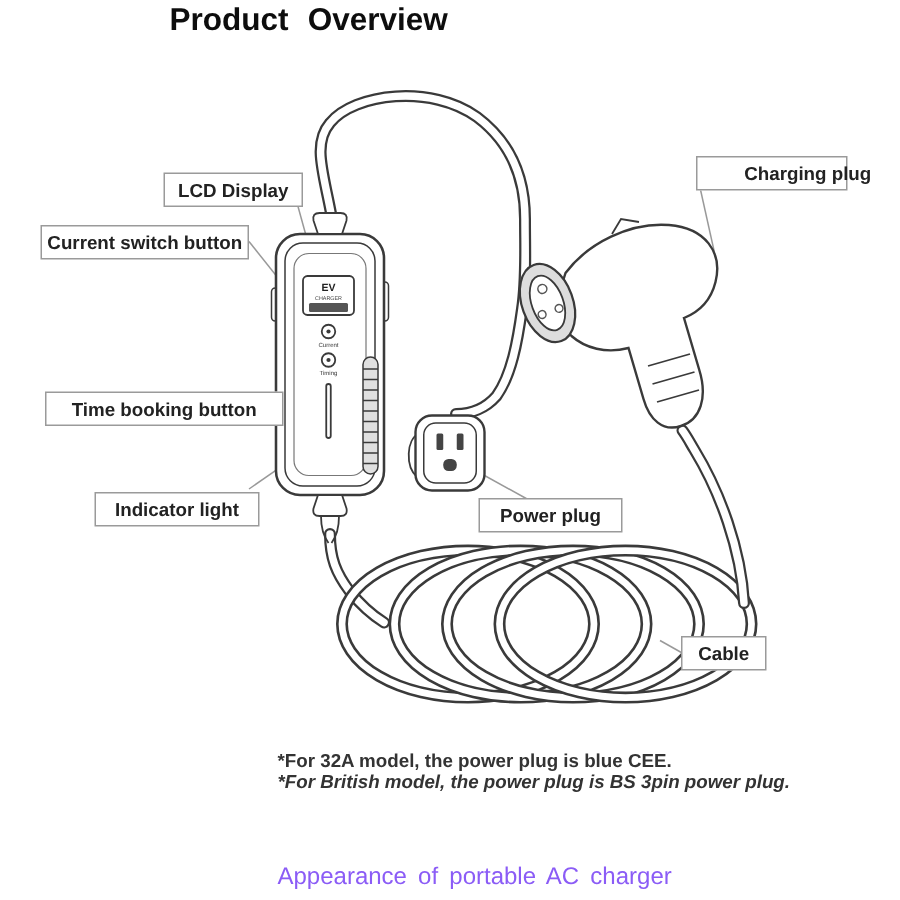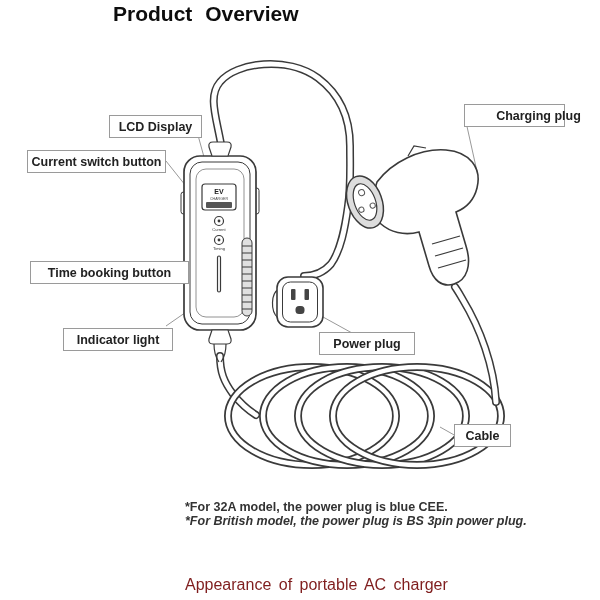--- a/index.html
+++ b/index.html
@@ -23,21 +23,21 @@
   .co-ind {left:63px; top:328px;width:110px;height:23px;}
   .co-chg {left:464px;top:104px;width:101px;height:23px;padding-left:48px;}
   .co-pwr {left:319px;top:332px;width:96px;height:23px;}
   .co-cab {left:454px;top:424px;width:57px;height:23px;}
   .footnote{
     position:absolute;left:185px;font-size:12.5px;font-weight:600;color:#333;text-align:right;
   }
   .fn1{top:500px;} .fn2{top:514px;font-style:italic;}
   .caption{
     position:absolute;left:185px;top:576px;font-size:16px;font-weight:400;
-    color:#7f1d1d;word-spacing:3px;
+    color:#8b5cf6;word-spacing:3px;
   }
 </style>
 </head>
 <body>
 
 <div class="stage">
 
   <h1 class="title">Product Overview</h1>
 
   <svg class="diagram" viewBox="0 0 600 600" xmlns="http://www.w3.org/2000/svg">

